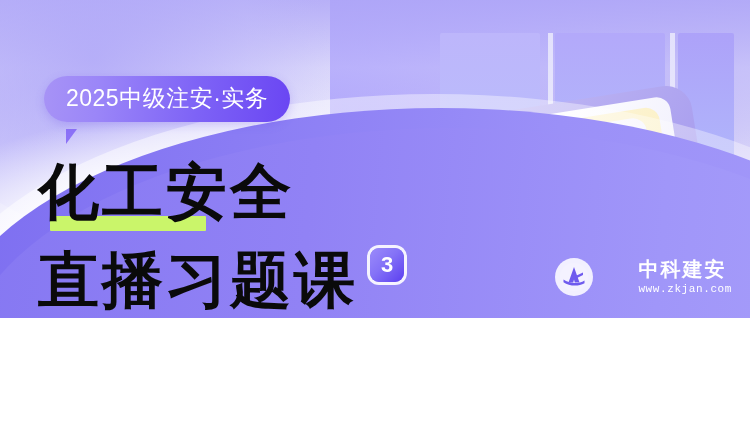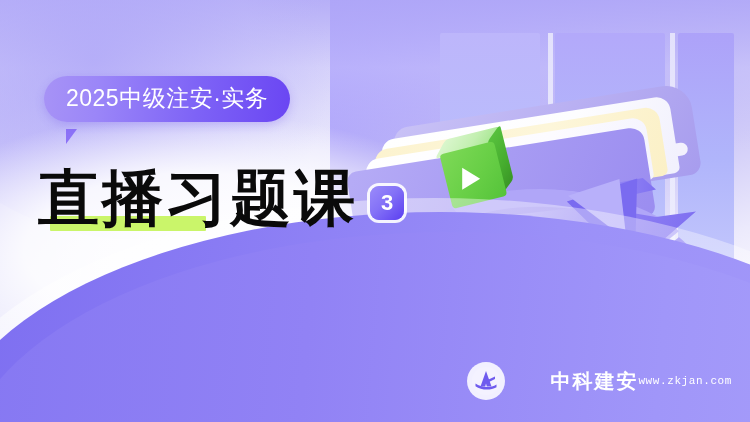--- a/index.html
+++ b/index.html
@@ -1,20 +1,20 @@
 <!DOCTYPE html>
 <html><head>
 <meta charset="utf-8">
 <style>
   html,body{margin:0;padding:0;background:#fff;}
   body{font-family:"Liberation Sans","DejaVu Sans",sans-serif;}
 
   #banner{
     position:relative;
-    width:750px;height:422px;
+    width:750px;height:318px;
     overflow:hidden;
     background:linear-gradient(150deg,#b7b1f7 0%,#c3bdf9 14%,#e4e2fb 34%,#f5f4fe 50%,#ffffff 62%,#f3f2fd 76%,#ddd9fa 100%);
   }
 
   
   .bg-right-wash{
     position:absolute;top:0;right:0;width:420px;height:300px;
     background:linear-gradient(160deg,#9a8dfc 0%,#a79cfd 18%,#b9b1f8 40%,#cfcaf8 62%,#eceafc 84%,#fbfaff 100%);
   }
   .bg-left-soft{
@@ -164,42 +164,42 @@
   .hl{
     position:absolute;left:12px;top:64px;width:156px;height:15px;
     background:#caf56a;border-radius:1px;z-index:1;
   }
   .title-text{
     position:relative;z-index:2;
     font-family:"Liberation Serif","DejaVu Serif",serif;
     font-weight:700;color:#0a0a0a;
     font-size:61px;line-height:82px;letter-spacing:3px;
   }
-  .line2{position:relative;margin-top:6px;display:flex;align-items:center;}
+  .line2{position:relative;margin-top:6px;display:flex;align-items:flex-start;}
   .num-badge{
     display:inline-flex;align-items:center;justify-content:center;
     width:34px;height:34px;margin-left:12px;margin-top:8px;
     border-radius:9px;
     background:linear-gradient(135deg,#9b8bfa 0%,#8472f7 45%,#5b3ef0 100%);
     box-shadow:0 0 0 3px rgba(255,255,255,.9);
   }
   .num-badge span{
     color:#fff;font-size:22px;font-weight:700;line-height:1;
     font-family:"Liberation Sans",sans-serif;
   }
 
   
   .logo{position:absolute;right:18px;bottom:22px;display:flex;align-items:center;gap:9px;}
   .logo-mark{
     width:38px;height:38px;border-radius:50%;
     background:#f2f0ff;position:relative;flex:none;
     display:flex;align-items:center;justify-content:center;
   }
   .logo-mark svg{display:block;}
-  .logo-txt{display:flex;flex-direction:row;line-height:1;margin-left:36px;}
+  .logo-txt{display:flex;flex-direction:column;line-height:1;margin-left:36px;}
   .logo-cn{
     color:#ffffff;font-size:20px;font-weight:700;letter-spacing:2px;
     font-family:"Liberation Sans","DejaVu Sans",sans-serif;
   }
   .logo-url{
     color:#ffffff;font-size:11px;letter-spacing:.6px;margin-top:5px;
     font-family:Liberation Mono, monospace;
   }
 </style>
 </head>
@@ -246,20 +246,21 @@
   <div class="bottom-band2"></div>
 
   <div class="badge-tail"></div>
   <div class="badge">
     <div class="badge-text">2025中级注安·实务</div>
   </div>
 
   <div class="title-wrap">
     <div class="title-line">
       <div class="hl"></div>
+      <span class="title-text">化工安全</span>
     </div>
     <div class="line2">
       <span class="title-text">直播习题课</span>
       <span class="num-badge">
         <span>3</span>
       </span>
     </div>
   </div>
 
   <div class="logo">

